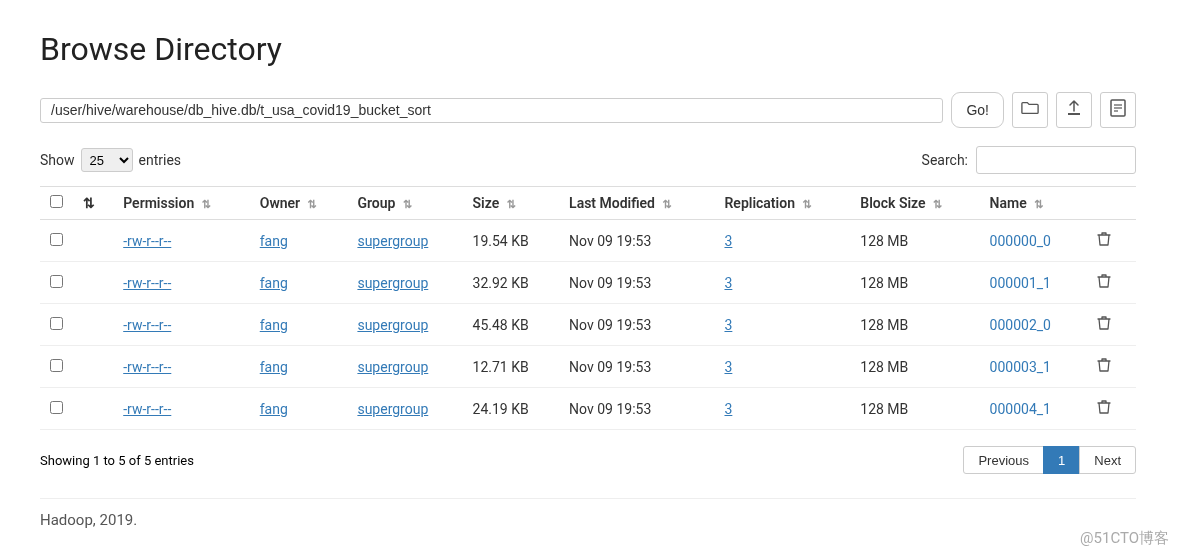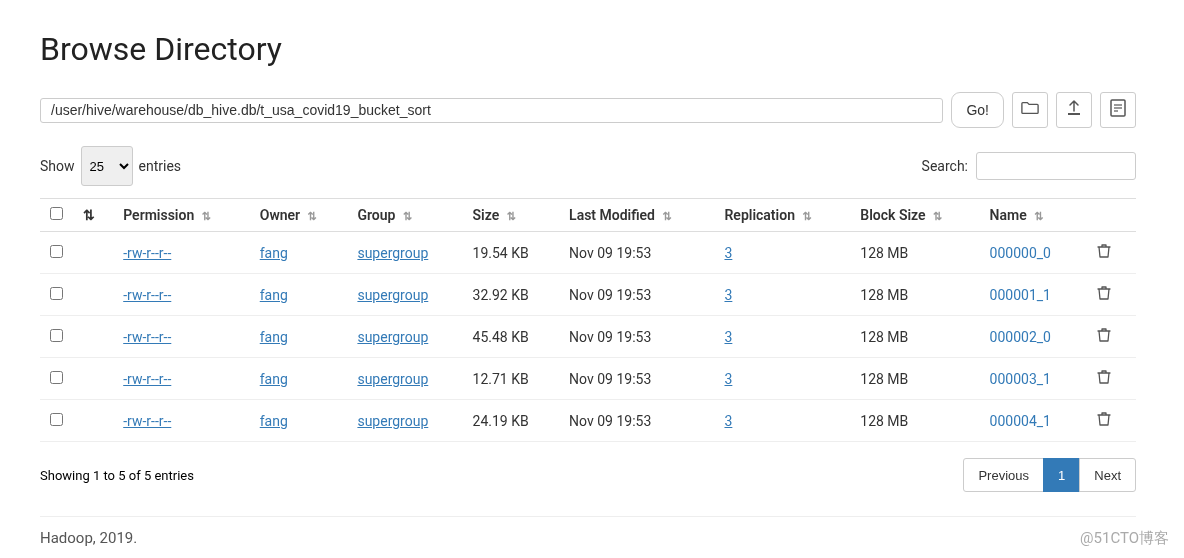--- a/index.html
+++ b/index.html
@@ -63,21 +63,21 @@
       justify-content: space-between;
       margin-bottom: 12px;
     }
     .show-entries {
       display: flex;
       align-items: center;
       gap: 6px;
       font-size: 14px;
     }
     .show-entries select {
-      height: 40px;
+      height: 24px;
       border: 1px solid #ccc;
       border-radius: 3px;
       padding: 0 4px;
       font-size: 13px;
     }
     .search-box {
       display: flex;
       align-items: center;
       gap: 8px;
     }
@@ -147,21 +147,21 @@
     }
     .showing-text {
       font-size: 13px;
       color: #000000;
     }
     .pagination {
       display: flex;
       gap: 0;
     }
     .page-btn {
-      height: 34px;
+      height: 28px;
       padding: 0 14px;
       border: 1px solid #ccc;
       background: #fff;
       cursor: pointer;
       font-size: 13px;
       color: #333;
       margin-left: -1px;
     }
     .page-btn:first-child { border-radius: 3px 0 0 3px; }
     .page-btn:last-child { border-radius: 0 3px 3px 0; }

